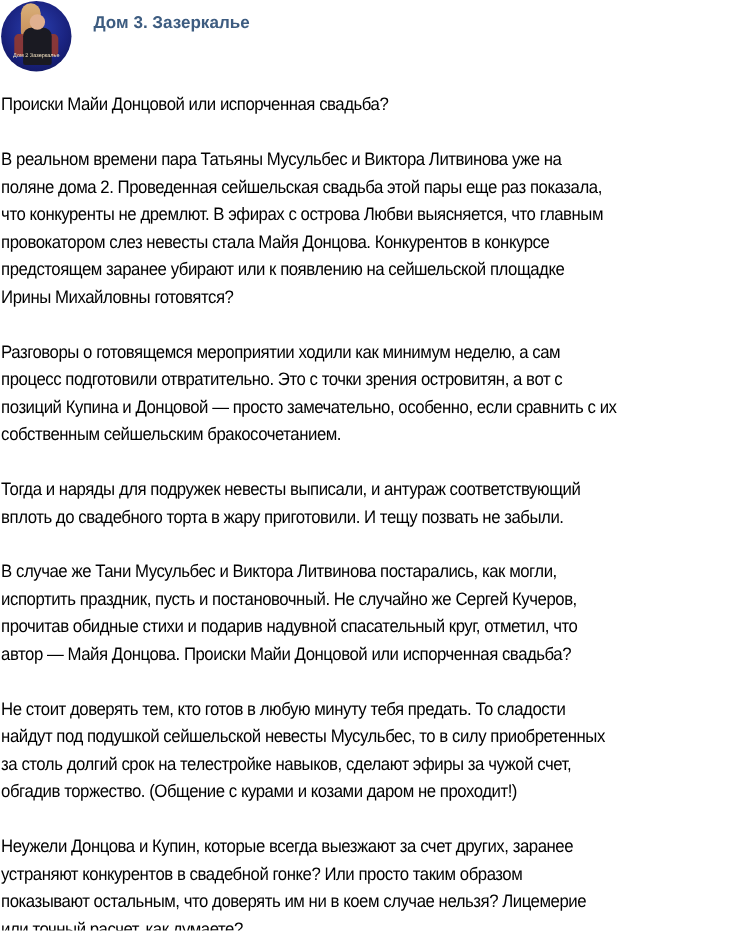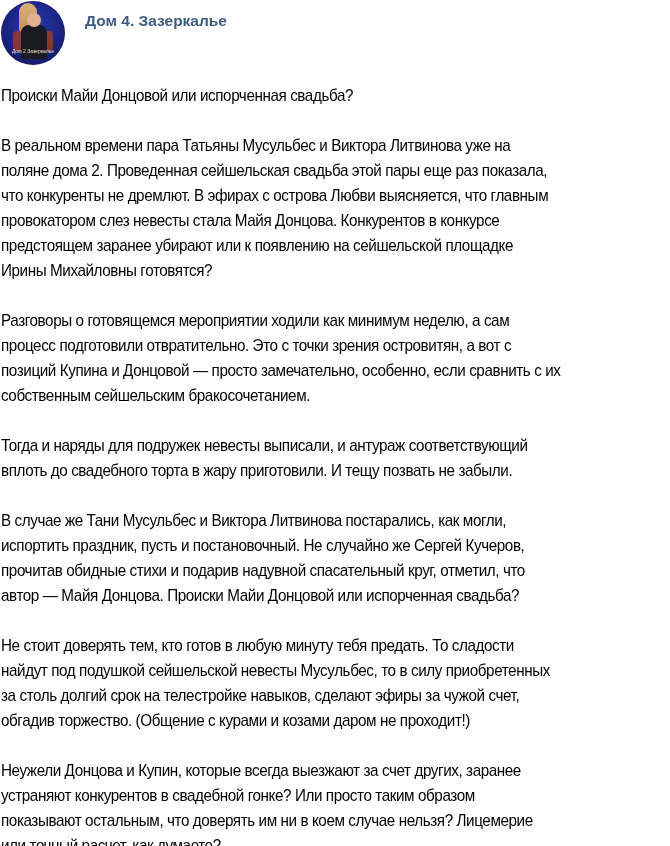--- a/index.html
+++ b/index.html
@@ -114,21 +114,21 @@
 <body>
 
 <div class="header">
   <div class="avatar" title="Дом 2. Зазеркалье avatar">
     <div class="fig-woman"></div>
     <div class="chair"></div>
     <div class="fig-suit"></div>
     <div class="fig-man"></div>
     <div class="caption">Дом 2 Зазеркалье</div>
   </div>
-  <div class="group-title">Дом 4. Зазеркалье</div>
+  <div class="group-title">Дом 3. Зазеркалье</div>
 </div>
 
 <div class="post">
   <p>
     <span class="line">Происки Майи Донцовой или испорченная свадьба?</span>
   </p>
 
   <p>
     <span class="line">В реальном времени пара Татьяны Мусульбес и Виктора Литвинова уже на</span>
     <span class="line">поляне дома 2. Проведенная сейшельская свадьба этой пары еще раз показала,</span>

